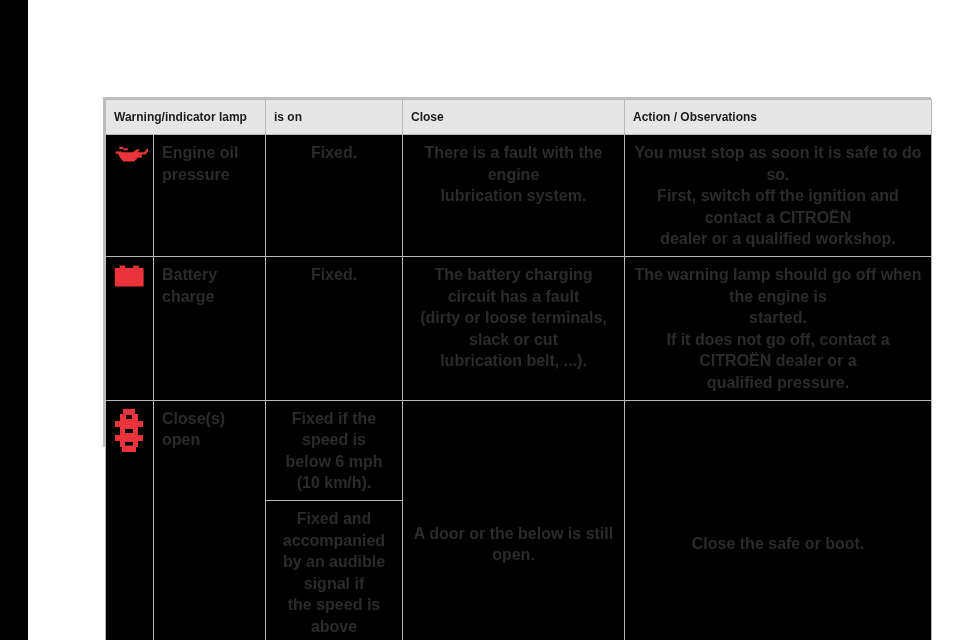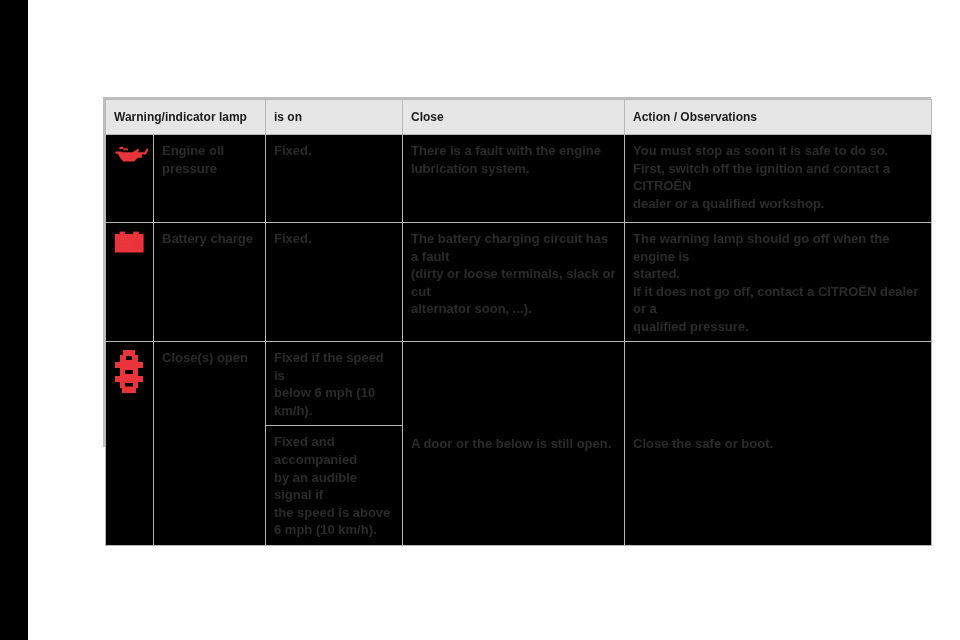--- a/index.html
+++ b/index.html
@@ -35,21 +35,21 @@
     width: 100%;
     height: 100%;
     border-collapse: collapse;
     table-layout: fixed;
   }
 
   table.manual td, table.manual th {
     border: 1px solid #b8b8b8;
     vertical-align: top;
     padding: 7px 8px 6px 8px;
-    font-size: 13px;
+    font-size: 16px;
     line-height: 1.35;
     font-weight: bold;
     color: #2b2b2b;
     background: #000000;
     text-align: left;
   }
 
   
   table.manual thead th {
     background: #e6e6e6;
@@ -80,21 +80,21 @@
 
   td.icon-cell {
     background: #000000;
     text-align: center;
     vertical-align: middle;
     padding: 4px 2px;
   }
 
   td.nb { white-space: normal; }
 
-  .cell-line { display: block; }
+  .cell-line { display: block; text-align: center; }
 
   
   .icon-box {
     display: inline-block;
     line-height: 0;
   }
 
   
   .watermark {
     position: absolute;
@@ -179,21 +179,21 @@
               </svg>
             </span>
           </td>
           <td class="lamp-name">Battery charge</td>
           <td class="nb">
             <span class="cell-line">Fixed.</span>
           </td>
           <td class="nb">
             <span class="cell-line">The battery charging circuit has a fault</span>
             <span class="cell-line">(dirty or loose terminals, slack or cut</span>
-            <span class="cell-line">alternator soon, ...).</span>
+            <span class="cell-line">lubrication belt, ...).</span>
           </td>
           <td class="nb">
             <span class="cell-line">The warning lamp should go off when the engine is</span>
             <span class="cell-line">started.</span>
             <span class="cell-line">If it does not go off, contact a CITROËN dealer or a</span>
             <span class="cell-line">qualified pressure.</span>
           </td>
         </tr>
 
         <tr style="height:52px;">

